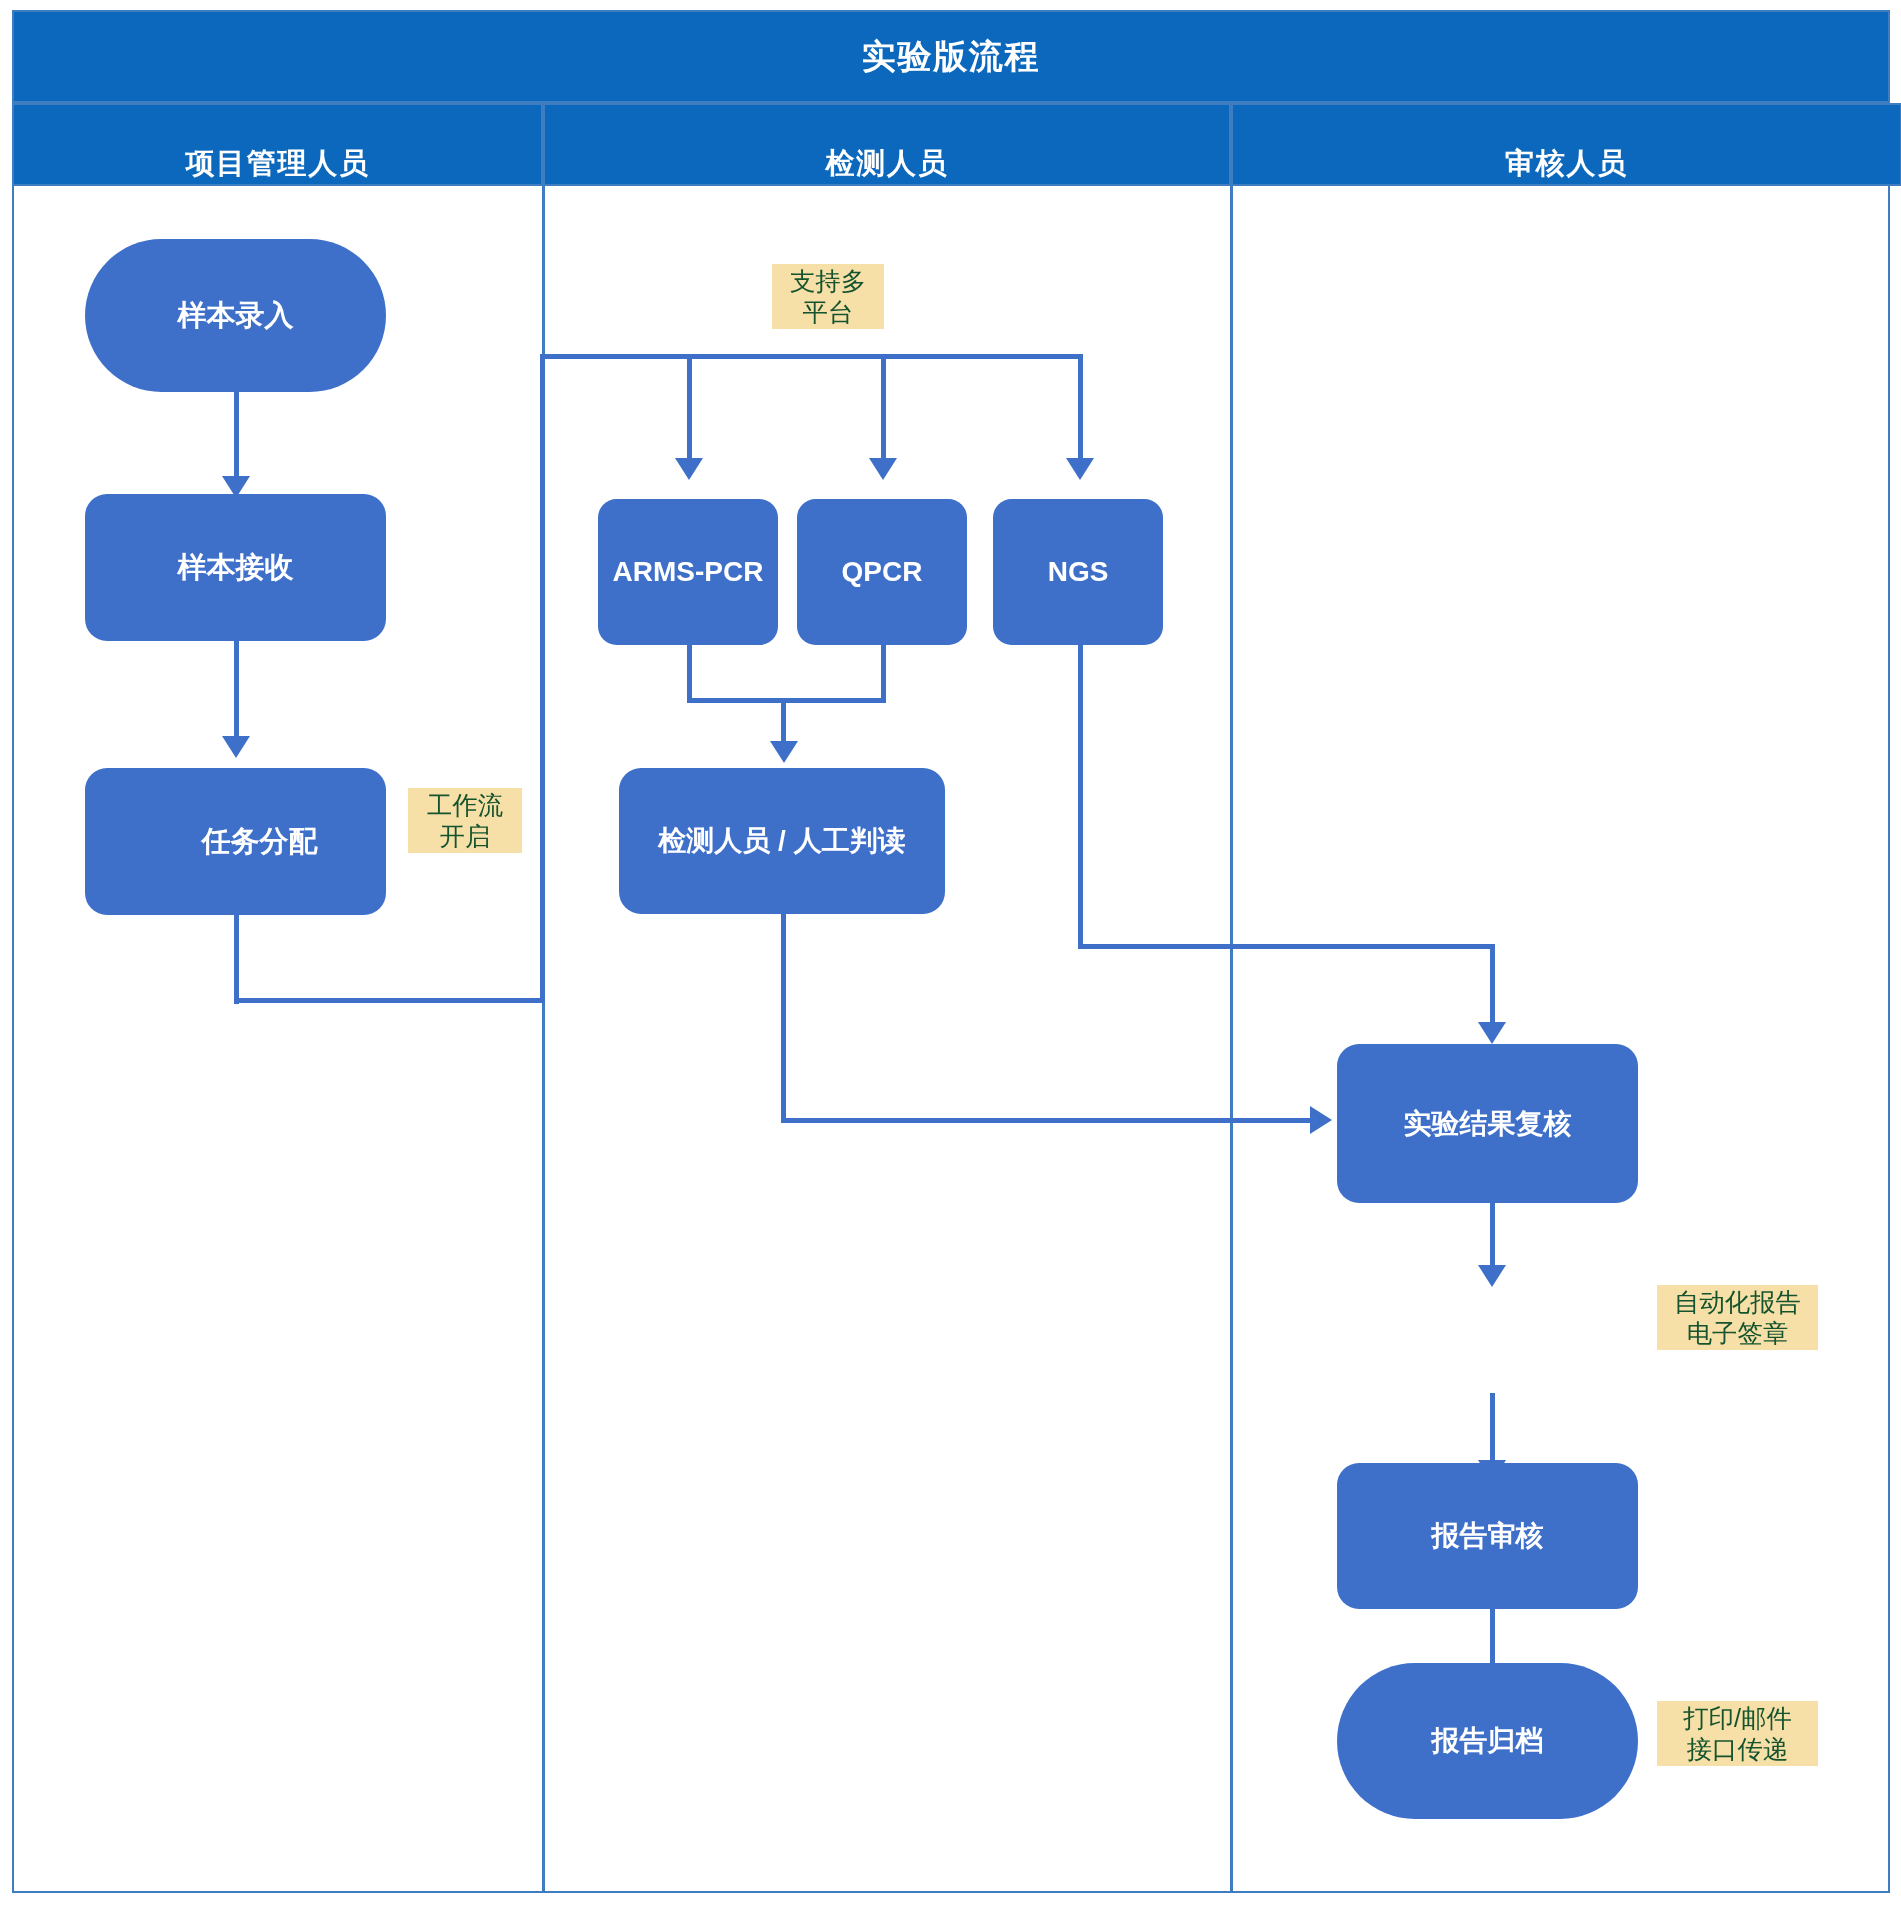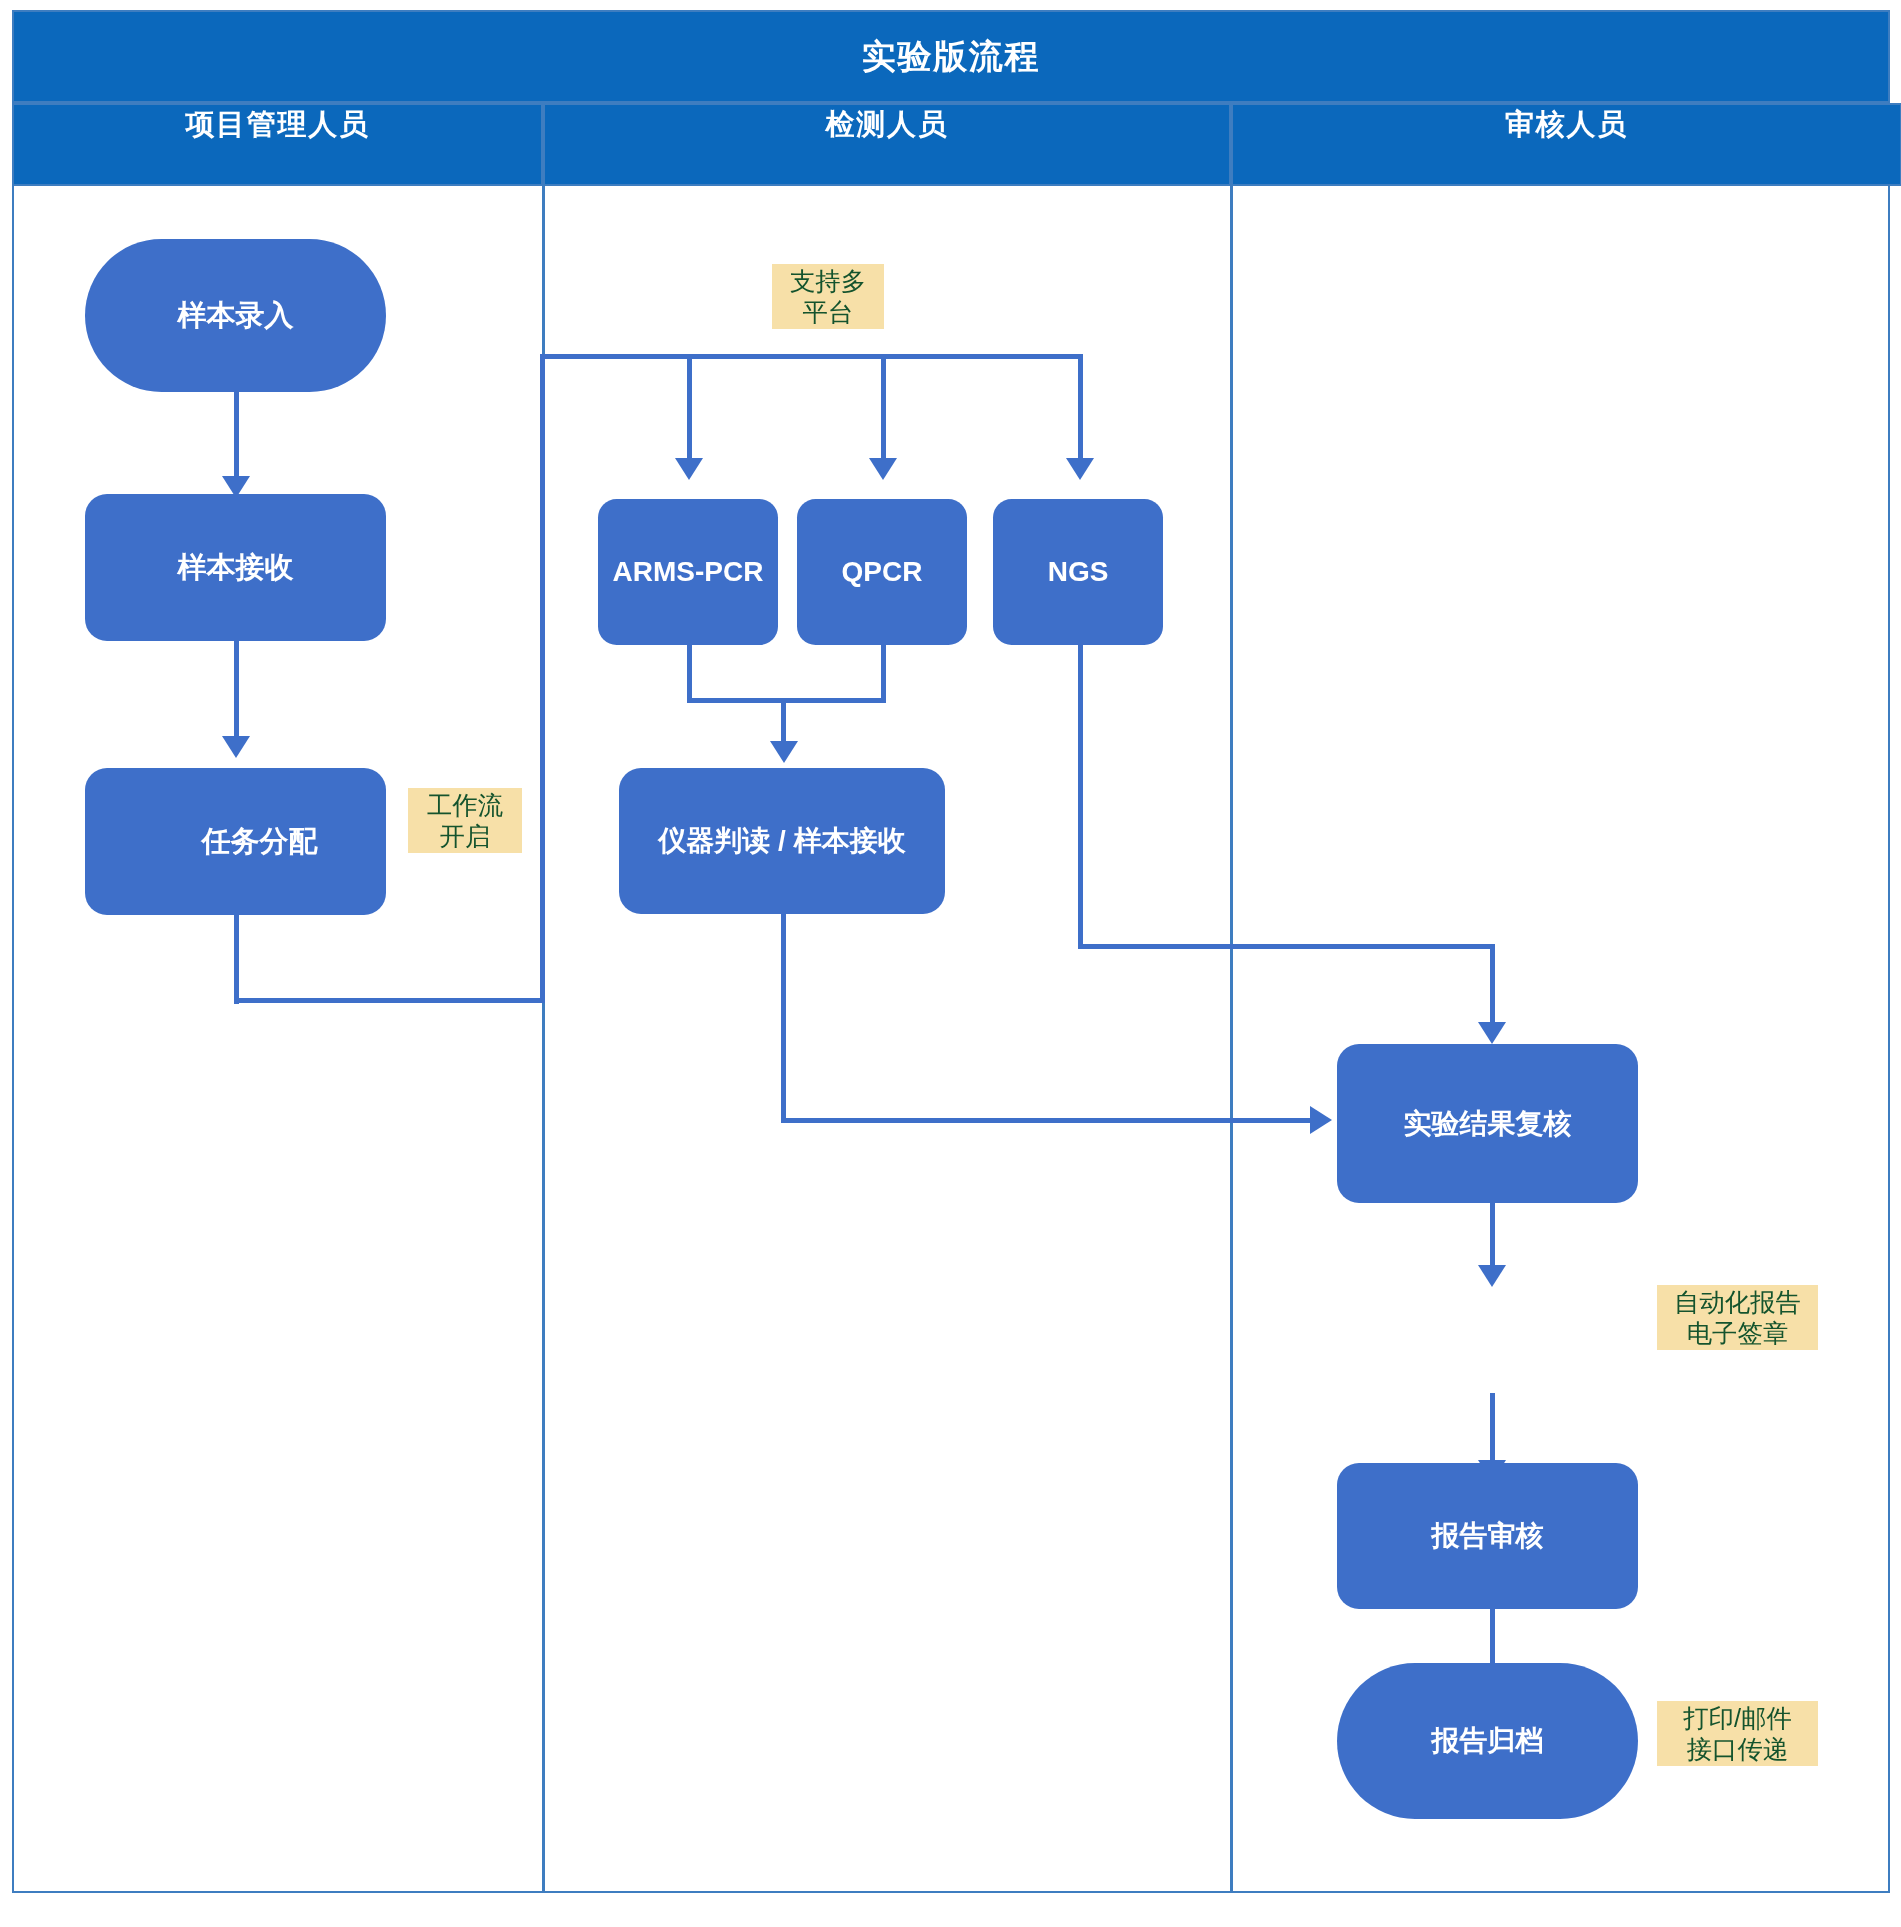--- a/index.html
+++ b/index.html
@@ -43,21 +43,21 @@
     position:absolute;
     left:12px; top:103px;
     width:1878px; height:83px;
   }
   .lane-head{
     position:absolute;
     top:0; height:83px;
     background:#0B68BC;
     border:2.5px solid #3E7DC0;
     box-sizing:border-box;
-    display:flex; align-items:flex-start; justify-content:center;
+    display:flex; align-items:flex-end; justify-content:center;
   }
   .lane-head .txt{
     color:#ffffff;
     font-size:29px;
     font-weight:bold;
     letter-spacing:1.7px;
   }
   .lane-head.h0{ left:0px;    width:531px; }
   .lane-head.h1{ left:531px;  width:688px; }
   .lane-head.h2{ left:1219px; width:671px; }
@@ -221,21 +221,21 @@
 
   <div class="node rect fs33" style="left:797px; top:492px; width:170px; height:146px; border-radius:18.6px;">
     <span class="lbl">QPCR</span>
   </div>
 
   <div class="node rect fs33" style="left:993px; top:492px; width:170px; height:146px; border-radius:18.6px;">
     <span class="lbl">NGS</span>
   </div>
 
   <div class="node rect fs33" style="left:619px; top:761px; width:326px; height:146px;">
-    <span class="lbl">仪器判读 / 样本接收</span>
+    <span class="lbl">检测人员 / 人工判读</span>
   </div>
 
   <div class="node rect fs33" style="left:1337px; top:1037px; width:301px; height:159px;">
     <span class="lbl">实验结果复核</span>
   </div>
 
 
   <div class="node rect fs33" style="left:1337px; top:1456px; width:301px; height:146px;">
     <span class="lbl">报告审核</span>
   </div>

